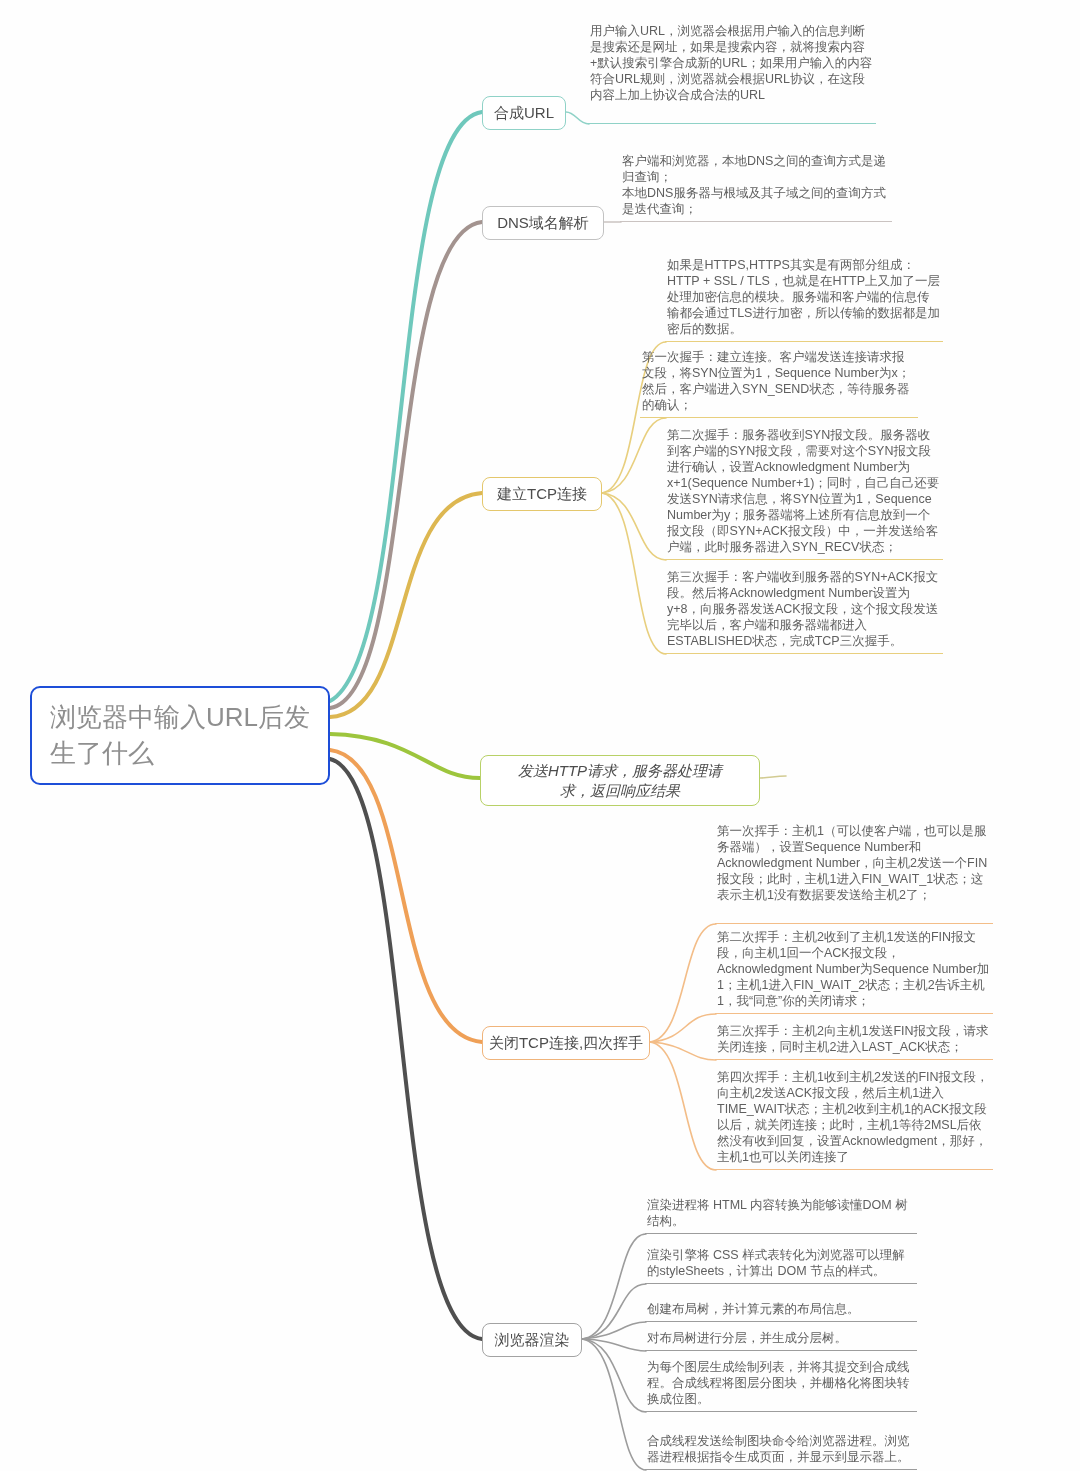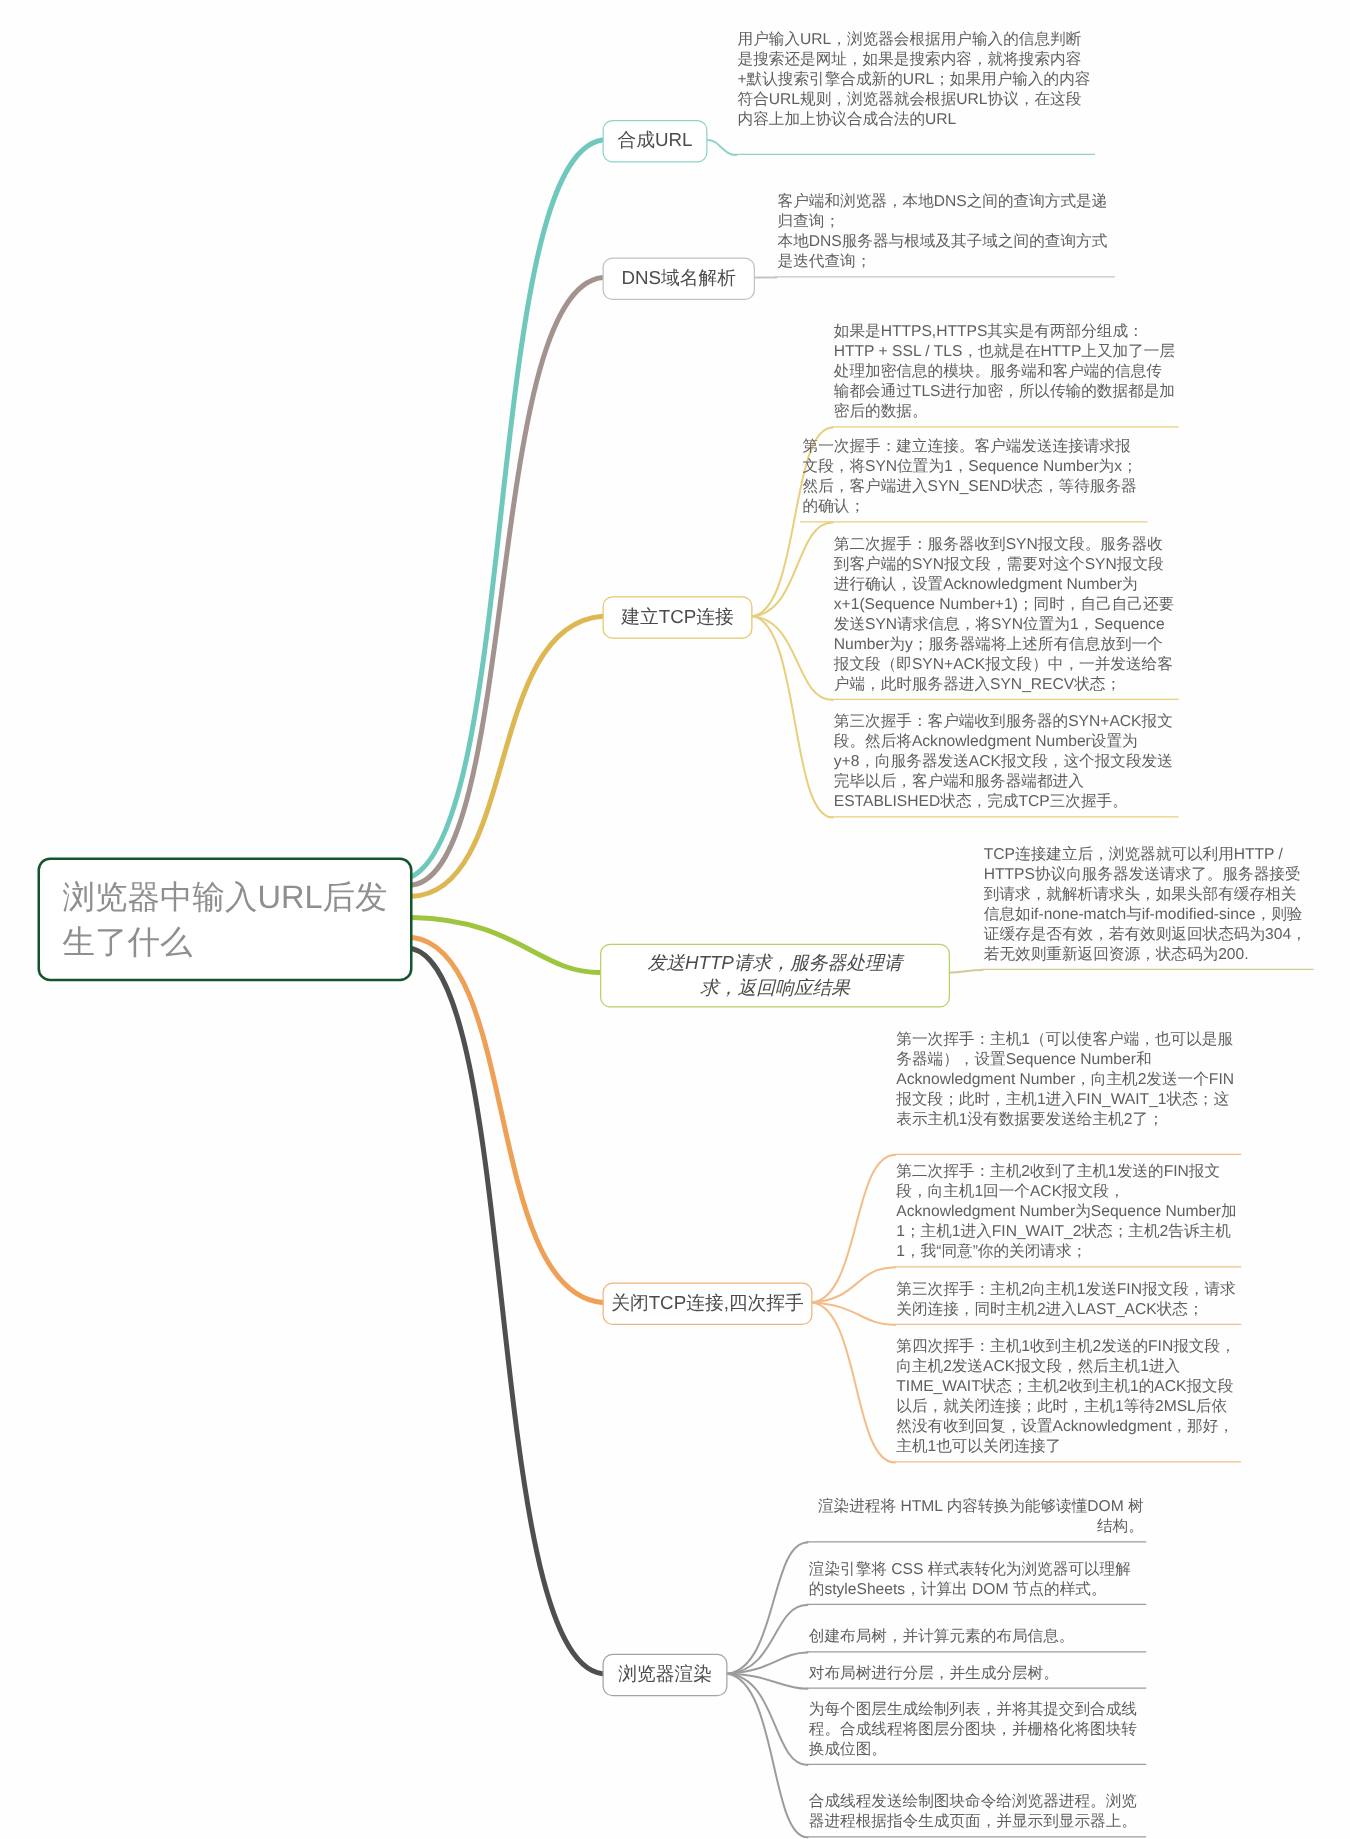--- a/index.html
+++ b/index.html
@@ -4,21 +4,21 @@
 <style>
   html,body{margin:0;padding:0;background:#ffffff;}
   body{width:1080px;height:1471px;font-family:"Liberation Sans",sans-serif;position:relative;}
   .canvas{position:relative;width:1080px;height:1471px;overflow:hidden;background:#fefefe;}
   .wires{position:absolute;left:0;top:0;z-index:1;}
   .wires path{fill:none;stroke-linecap:round;}
   .wires path.trunk{stroke-width:4;}
   .wires path.twig{stroke-width:1.6;}
   .root-topic{
     position:absolute;left:30px;top:686px;width:300px;min-height:86px;z-index:3;
-    border:2px solid #14532d;border-radius:10px;background:#fff;
+    border:2px solid #1d4ed8;border-radius:10px;background:#fff;
     color:#8f8f8f;font-size:26px;line-height:1.4;padding:11px 18px;box-sizing:border-box;
   }
   .topic{
     position:absolute;z-index:3;border:1.5px solid #999;border-radius:8px;background:#fff;
     color:#4c4c4c;font-size:15px;line-height:1.3;text-align:center;
     padding:6px 4px;box-sizing:border-box;
   }
   .topic.wide{text-align:center;padding:5px 28px;font-style:italic;}
   .note{
     position:absolute;z-index:2;color:#5f5f5f;font-size:12.5px;line-height:16px;
@@ -71,27 +71,26 @@
   <div class="note" style="left: 588px; top: 22px; width: 288px; height: 102px; border-bottom-color: rgb(143, 210, 199);">用户输入URL，浏览器会根据用户输入的信息判断是搜索还是网址，如果是搜索内容，就将搜索内容+默认搜索引擎合成新的URL；如果用户输入的内容符合URL规则，浏览器就会根据URL协议，在这段内容上加上协议合成合法的URL</div>
 
   <div class="note" style="left: 620px; top: 152px; width: 272px; height: 70px; border-bottom-color: rgb(202, 195, 193);">客户端和浏览器，本地DNS之间的查询方式是递归查询；
 本地DNS服务器与根域及其子域之间的查询方式是迭代查询；</div>
 
   <div class="note" style="left: 665px; top: 256px; width: 278px; height: 86px; border-bottom-color: rgb(232, 207, 126);">如果是HTTPS,HTTPS其实是有两部分组成：HTTP + SSL / TLS，也就是在HTTP上又加了一层处理加密信息的模块。服务端和客户端的信息传输都会通过TLS进行加密，所以传输的数据都是加密后的数据。</div>
   <div class="note" style="left: 640px; top: 348px; width: 278px; height: 70px; border-bottom-color: rgb(232, 207, 126);">第一次握手：建立连接。客户端发送连接请求报文段，将SYN位置为1，Sequence Number为x；然后，客户端进入SYN_SEND状态，等待服务器的确认；</div>
   <div class="note" style="left: 665px; top: 426px; width: 278px; height: 134px; border-bottom-color: rgb(232, 207, 126);">第二次握手：服务器收到SYN报文段。服务器收到客户端的SYN报文段，需要对这个SYN报文段进行确认，设置Acknowledgment Number为x+1(Sequence Number+1)；同时，自己自己还要发送SYN请求信息，将SYN位置为1，Sequence Number为y；服务器端将上述所有信息放到一个报文段（即SYN+ACK报文段）中，一并发送给客户端，此时服务器进入SYN_RECV状态；</div>
   <div class="note" style="left: 665px; top: 568px; width: 278px; height: 86px; border-bottom-color: rgb(232, 207, 126);">第三次握手：客户端收到服务器的SYN+ACK报文段。然后将Acknowledgment Number设置为y+8，向服务器发送ACK报文段，这个报文段发送完毕以后，客户端和服务器端都进入ESTABLISHED状态，完成TCP三次握手。</div>
 
-  <div class="note" style="left: 785px; top: 674px; width: 266px; height: 102px; border-bottom-color: rgb(210, 203, 146);">TCP连接建立后，浏览器就可以利用HTTP / HTTPS协议向服务器发送请求了。服务器接受到请求，就解析请求头，如果头部有缓存相关信息如if-none-match与if-modified-since，则验证缓存是否有效，若有效则返回状态码为304，若无效则重新返回资源，状态码为200.</div>
 
   <div class="note" style="left: 715px; top: 822px; width: 278px; height: 102px; border-bottom-color: rgb(243, 189, 136);">第一次挥手：主机1（可以使客户端，也可以是服务器端），设置Sequence Number和Acknowledgment Number，向主机2发送一个FIN报文段；此时，主机1进入FIN_WAIT_1状态；这表示主机1没有数据要发送给主机2了；</div>
   <div class="note" style="left: 715px; top: 928px; width: 278px; height: 86px; border-bottom-color: rgb(243, 189, 136);">第二次挥手：主机2收到了主机1发送的FIN报文段，向主机1回一个ACK报文段，Acknowledgment Number为Sequence Number加1；主机1进入FIN_WAIT_2状态；主机2告诉主机1，我“同意”你的关闭请求；</div>
   <div class="note" style="left: 715px; top: 1022px; width: 278px; height: 38px; border-bottom-color: rgb(243, 189, 136);">第三次挥手：主机2向主机1发送FIN报文段，请求关闭连接，同时主机2进入LAST_ACK状态；</div>
   <div class="note" style="left: 715px; top: 1068px; width: 278px; height: 102px; border-bottom-color: rgb(243, 189, 136);">第四次挥手：主机1收到主机2发送的FIN报文段，向主机2发送ACK报文段，然后主机1进入TIME_WAIT状态；主机2收到主机1的ACK报文段以后，就关闭连接；此时，主机1等待2MSL后依然没有收到回复，设置Acknowledgment，那好，主机1也可以关闭连接了</div>
 
-  <div class="note" style="left: 645px; top: 1196px; width: 272px; height: 38px; border-bottom-color: rgb(156, 156, 156); text-align: right;">渲染进程将 HTML 内容转换为能够读懂DOM 树结构。</div>
+  <div class="note" style="left: 645px; top: 1196px; width: 272px; height: 38px; border-bottom-color: rgb(156, 156, 156);">渲染进程将 HTML 内容转换为能够读懂DOM 树结构。</div>
   <div class="note" style="left: 645px; top: 1246px; width: 272px; height: 38px; border-bottom-color: rgb(156, 156, 156);">渲染引擎将 CSS 样式表转化为浏览器可以理解的styleSheets，计算出 DOM 节点的样式。</div>
   <div class="note" style="left: 645px; top: 1300px; width: 272px; height: 22px; border-bottom-color: rgb(156, 156, 156);">创建布局树，并计算元素的布局信息。</div>
   <div class="note" style="left: 645px; top: 1329px; width: 272px; height: 22px; border-bottom-color: rgb(156, 156, 156);">对布局树进行分层，并生成分层树。</div>
   <div class="note" style="left: 645px; top: 1358px; width: 272px; height: 54px; border-bottom-color: rgb(156, 156, 156);">为每个图层生成绘制列表，并将其提交到合成线程。合成线程将图层分图块，并栅格化将图块转换成位图。</div>
   <div class="note" style="left: 645px; top: 1432px; width: 272px; height: 38px; border-bottom-color: rgb(156, 156, 156);">合成线程发送绘制图块命令给浏览器进程。浏览器进程根据指令生成页面，并显示到显示器上。</div>
 
 </div>
 
 </body></html>

